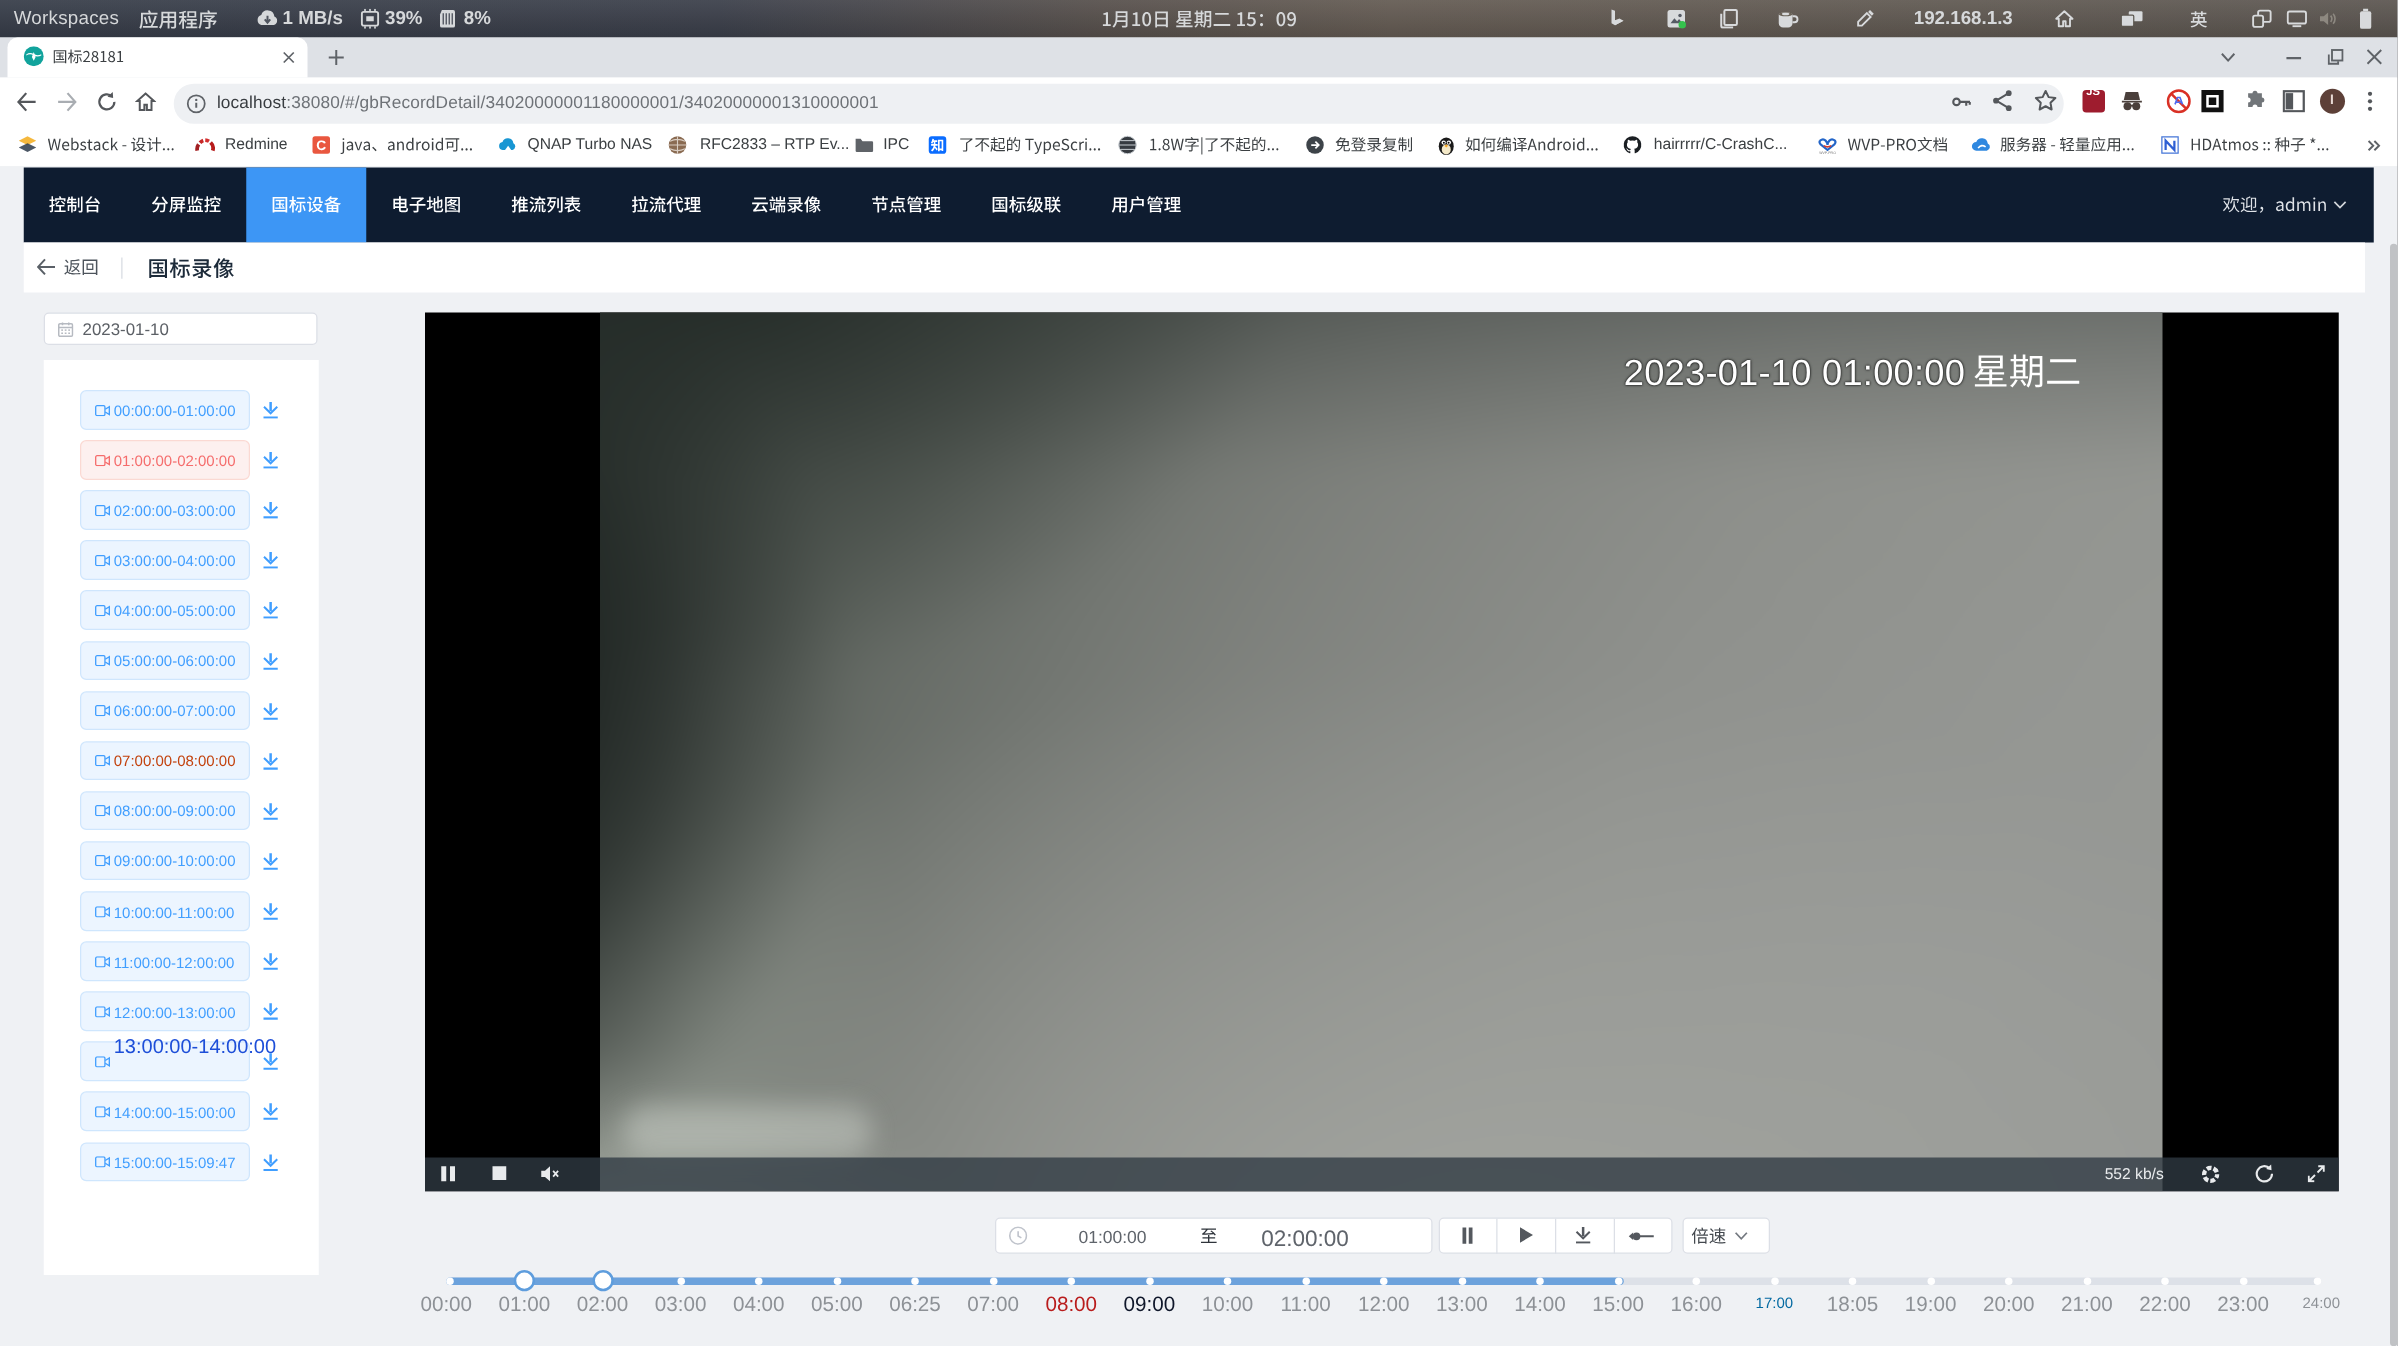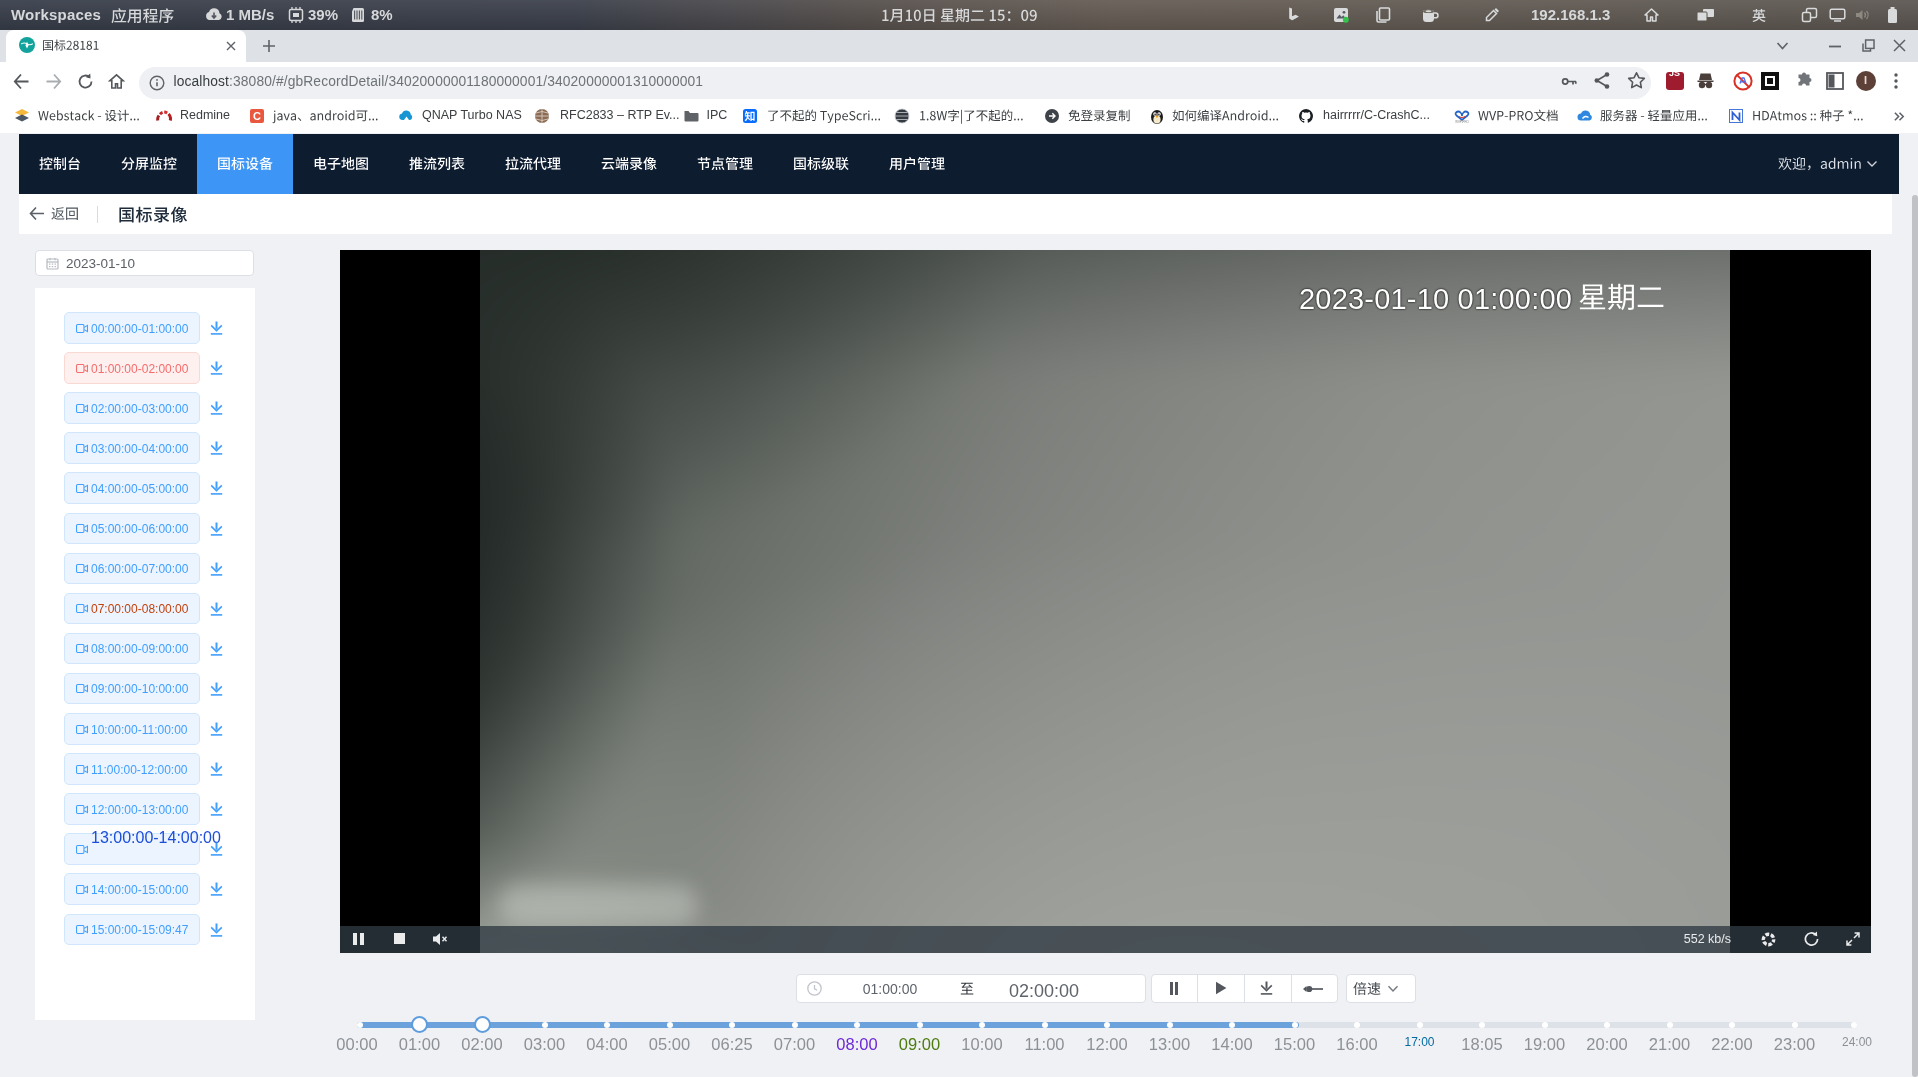--- a/index.html
+++ b/index.html
@@ -1,21 +1,21 @@
 <!DOCTYPE html>
 <html><head><meta charset="utf-8"><style>
 *{margin:0;padding:0;box-sizing:border-box}
 html,body{width:1918px;height:1077px;overflow:hidden;font-family:"Liberation Sans",sans-serif;background:#eff1f4;position:relative}
 .abs{position:absolute}
 </style></head><body>
 
 <div class="abs" style="left:0;top:0;width:1918px;height:30px;background:linear-gradient(90deg,#363c48 0%,#3a3e49 30%,#564f4b 46%,#635a52 58%,#5f5851 82%,#5b5550 100%)">
 <div class="abs" style="left:0;top:0;width:100%;height:100%;background:linear-gradient(180deg,rgba(255,255,255,.07),rgba(0,0,0,.10))"></div>
 </div>
-<div class="abs" style="left:11px;top:6px;font-size:15px;font-weight:bold;color:#d6d8da;letter-spacing:.2px">Workspaces</div>
+<div class="abs" style="left:11px;top:6px;font-size:15px;font-weight:normal;color:#d6d8da;letter-spacing:.2px">Workspaces</div>
 <svg style="position:absolute;left:111.0px;top:4.6px;overflow:visible" width="63.2" height="20.9" viewBox="0 -16.7 63.2 20.9">
     <path d="M4.1 -7.7C4.8 -6.0 5.5 -3.8 5.8 -2.3L7.2 -2.9C6.9 -4.3 6.1 -6.5 5.4 -8.3ZM7.4 -8.7C7.9 -7.0 8.5 -4.7 8.7 -3.2L10.2 -3.6C9.9 -5.1 9.3 -7.3 8.8 -9.0ZM7.3 -13.1C7.6 -12.6 7.8 -11.9 8.0 -11.4H1.8V-7.1C1.8 -4.8 1.7 -1.6 0.5 0.6C0.9 0.8 1.5 1.2 1.8 1.5C3.1 -0.9 3.3 -4.6 3.3 -7.1V-10.0H15.0V-11.4H9.7C9.5 -12.0 9.1 -12.8 8.8 -13.5ZM3.3 -0.8V0.6H15.2V-0.8H11.0C12.5 -3.2 13.6 -6.0 14.4 -8.6L12.8 -9.1C12.2 -6.4 11.0 -3.2 9.5 -0.8Z M18.1 -12.2V-6.6C18.1 -4.3 18.0 -1.5 16.2 0.4C16.6 0.6 17.2 1.1 17.4 1.4C18.6 0.1 19.1 -1.7 19.4 -3.4H23.1V1.2H24.6V-3.4H28.4V-0.6C28.4 -0.3 28.3 -0.2 28.0 -0.2C27.7 -0.2 26.7 -0.1 25.6 -0.2C25.8 0.2 26.1 0.9 26.1 1.2C27.6 1.2 28.6 1.2 29.1 1.0C29.7 0.8 29.9 0.3 29.9 -0.6V-12.2ZM19.6 -10.8H23.1V-8.6H19.6ZM28.4 -10.8V-8.6H24.6V-10.8ZM19.6 -7.2H23.1V-4.8H19.6C19.6 -5.4 19.6 -6.0 19.6 -6.5ZM28.4 -7.2V-4.8H24.6V-7.2Z M40.3 -11.4H44.6V-8.8H40.3ZM38.9 -12.7V-7.6H46.0V-12.7ZM38.7 -3.4V-2.1H41.6V-0.4H37.7V0.9H46.9V-0.4H43.1V-2.1H46.2V-3.4H43.1V-5.1H46.5V-6.4H38.3V-5.1H41.6V-3.4ZM37.2 -13.1C36.0 -12.6 34.0 -12.1 32.2 -11.9C32.4 -11.5 32.5 -11.0 32.6 -10.7C33.3 -10.8 34.0 -10.9 34.8 -11.0V-8.9H32.3V-7.5H34.6C34.0 -5.8 33.0 -3.9 32.0 -2.8C32.2 -2.4 32.6 -1.8 32.7 -1.4C33.4 -2.3 34.2 -3.7 34.8 -5.1V1.3H36.2V-5.3C36.7 -4.6 37.2 -3.9 37.4 -3.4L38.3 -4.6C38.0 -5.0 36.6 -6.4 36.2 -6.7V-7.5H38.1V-8.9H36.2V-11.4C36.9 -11.5 37.6 -11.8 38.2 -12.0Z M53.3 -6.7C54.2 -6.3 55.3 -5.8 56.2 -5.3H51.2V-4.0H55.8V-0.3C55.8 -0.1 55.8 -0.0 55.5 -0.0C55.2 0.0 54.1 0.0 53.0 -0.0C53.2 0.4 53.4 0.9 53.5 1.3C54.9 1.3 55.9 1.3 56.5 1.1C57.2 0.9 57.4 0.5 57.4 -0.3V-4.0H60.2C59.8 -3.3 59.3 -2.7 58.9 -2.2L60.1 -1.7C60.9 -2.5 61.7 -3.8 62.4 -4.9L61.4 -5.4L61.1 -5.3H58.5L58.6 -5.4C58.4 -5.6 58.0 -5.8 57.6 -6.0C58.9 -6.7 60.2 -7.7 61.1 -8.6L60.2 -9.4L59.8 -9.3H52.0V-8.1H58.5C57.9 -7.5 57.1 -7.0 56.4 -6.6C55.6 -6.9 54.8 -7.3 54.2 -7.6ZM54.8 -13.0C55.0 -12.6 55.2 -12.1 55.4 -11.6H49.2V-7.3C49.2 -5.0 49.1 -1.7 47.8 0.6C48.1 0.7 48.8 1.1 49.1 1.4C50.4 -1.0 50.7 -4.8 50.7 -7.3V-10.2H62.5V-11.6H57.1C56.9 -12.2 56.5 -12.9 56.2 -13.4Z" fill="#d6d8da"></path>
   </svg>
 <svg class="abs" style="left:204px;top:7px" width="20" height="16" viewBox="0 0 20 16">
     <path d="M5 13 A4.2 4.2 0 0 1 5 5 A5.4 5.4 0 0 1 15.5 6.2 A3.6 3.6 0 0 1 15 13 Z" fill="#d6d8da"></path>
     <path d="M10 5.5v5M7.8 8.5l2.2 2.6 2.2-2.6" stroke="#50555f" stroke-width="1.6" fill="none"></path>
   </svg>
 <div class="abs" style="left:226px;top:6px;font-size:15px;font-weight:bold;color:#d6d8da">1 MB/s</div>
 <svg class="abs" style="left:286px;top:7px" width="20" height="16" viewBox="0 0 20 16">
     <rect x="3.5" y="2.5" width="13" height="11" rx="1.5" fill="none" stroke="#d6d8da" stroke-width="1.5"></rect>
@@ -646,22 +646,22 @@
 <div class="abs" style="left:411.0px;top:1015.5px;width:17px;height:17px;border-radius:50%;background:#fff;border:2.4px solid #5e9ddd"></div>
 <div class="abs" style="left:473.5px;top:1015.5px;width:17px;height:17px;border-radius:50%;background:#fff;border:2.4px solid #5e9ddd"></div>
 <div class="abs" style="left:357.0px;top:1035px;font-size:16.5px;color:#8d9196;transform:translateX(-50%)">00:00</div>
 <div class="abs" style="left:419.5px;top:1035px;font-size:16.5px;color:#8d9196;transform:translateX(-50%)">01:00</div>
 <div class="abs" style="left:482.0px;top:1035px;font-size:16.5px;color:#8d9196;transform:translateX(-50%)">02:00</div>
 <div class="abs" style="left:544.5px;top:1035px;font-size:16.5px;color:#8d9196;transform:translateX(-50%)">03:00</div>
 <div class="abs" style="left:607.0px;top:1035px;font-size:16.5px;color:#8d9196;transform:translateX(-50%)">04:00</div>
 <div class="abs" style="left:669.5px;top:1035px;font-size:16.5px;color:#8d9196;transform:translateX(-50%)">05:00</div>
 <div class="abs" style="left:732.0px;top:1035px;font-size:16.5px;color:#8d9196;transform:translateX(-50%)">06:25</div>
 <div class="abs" style="left:794.5px;top:1035px;font-size:16.5px;color:#8d9196;transform:translateX(-50%)">07:00</div>
-<div class="abs" style="left:857.0px;top:1035px;font-size:16.5px;color:#6d28d9;transform:translateX(-50%)">08:00</div>
-<div class="abs" style="left:919.5px;top:1035px;font-size:16.5px;color:#4d7c0f;transform:translateX(-50%)">09:00</div>
+<div class="abs" style="left:857.0px;top:1035px;font-size:16.5px;color:#b91c1c;transform:translateX(-50%)">08:00</div>
+<div class="abs" style="left:919.5px;top:1035px;font-size:16.5px;color:#0f172a;transform:translateX(-50%)">09:00</div>
 <div class="abs" style="left:982.0px;top:1035px;font-size:16.5px;color:#8d9196;transform:translateX(-50%)">10:00</div>
 <div class="abs" style="left:1044.5px;top:1035px;font-size:16.5px;color:#8d9196;transform:translateX(-50%)">11:00</div>
 <div class="abs" style="left:1107.0px;top:1035px;font-size:16.5px;color:#8d9196;transform:translateX(-50%)">12:00</div>
 <div class="abs" style="left:1169.5px;top:1035px;font-size:16.5px;color:#8d9196;transform:translateX(-50%)">13:00</div>
 <div class="abs" style="left:1232.0px;top:1035px;font-size:16.5px;color:#8d9196;transform:translateX(-50%)">14:00</div>
 <div class="abs" style="left:1294.5px;top:1035px;font-size:16.5px;color:#8d9196;transform:translateX(-50%)">15:00</div>
 <div class="abs" style="left:1357.0px;top:1035px;font-size:16.5px;color:#8d9196;transform:translateX(-50%)">16:00</div>
 <div class="abs" style="left:1419.5px;top:1035px;font-size:12px;color:#0369a1;transform:translateX(-50%)">17:00</div>
 <div class="abs" style="left:1482.0px;top:1035px;font-size:16.5px;color:#8d9196;transform:translateX(-50%)">18:05</div>
 <div class="abs" style="left:1544.5px;top:1035px;font-size:16.5px;color:#8d9196;transform:translateX(-50%)">19:00</div>

